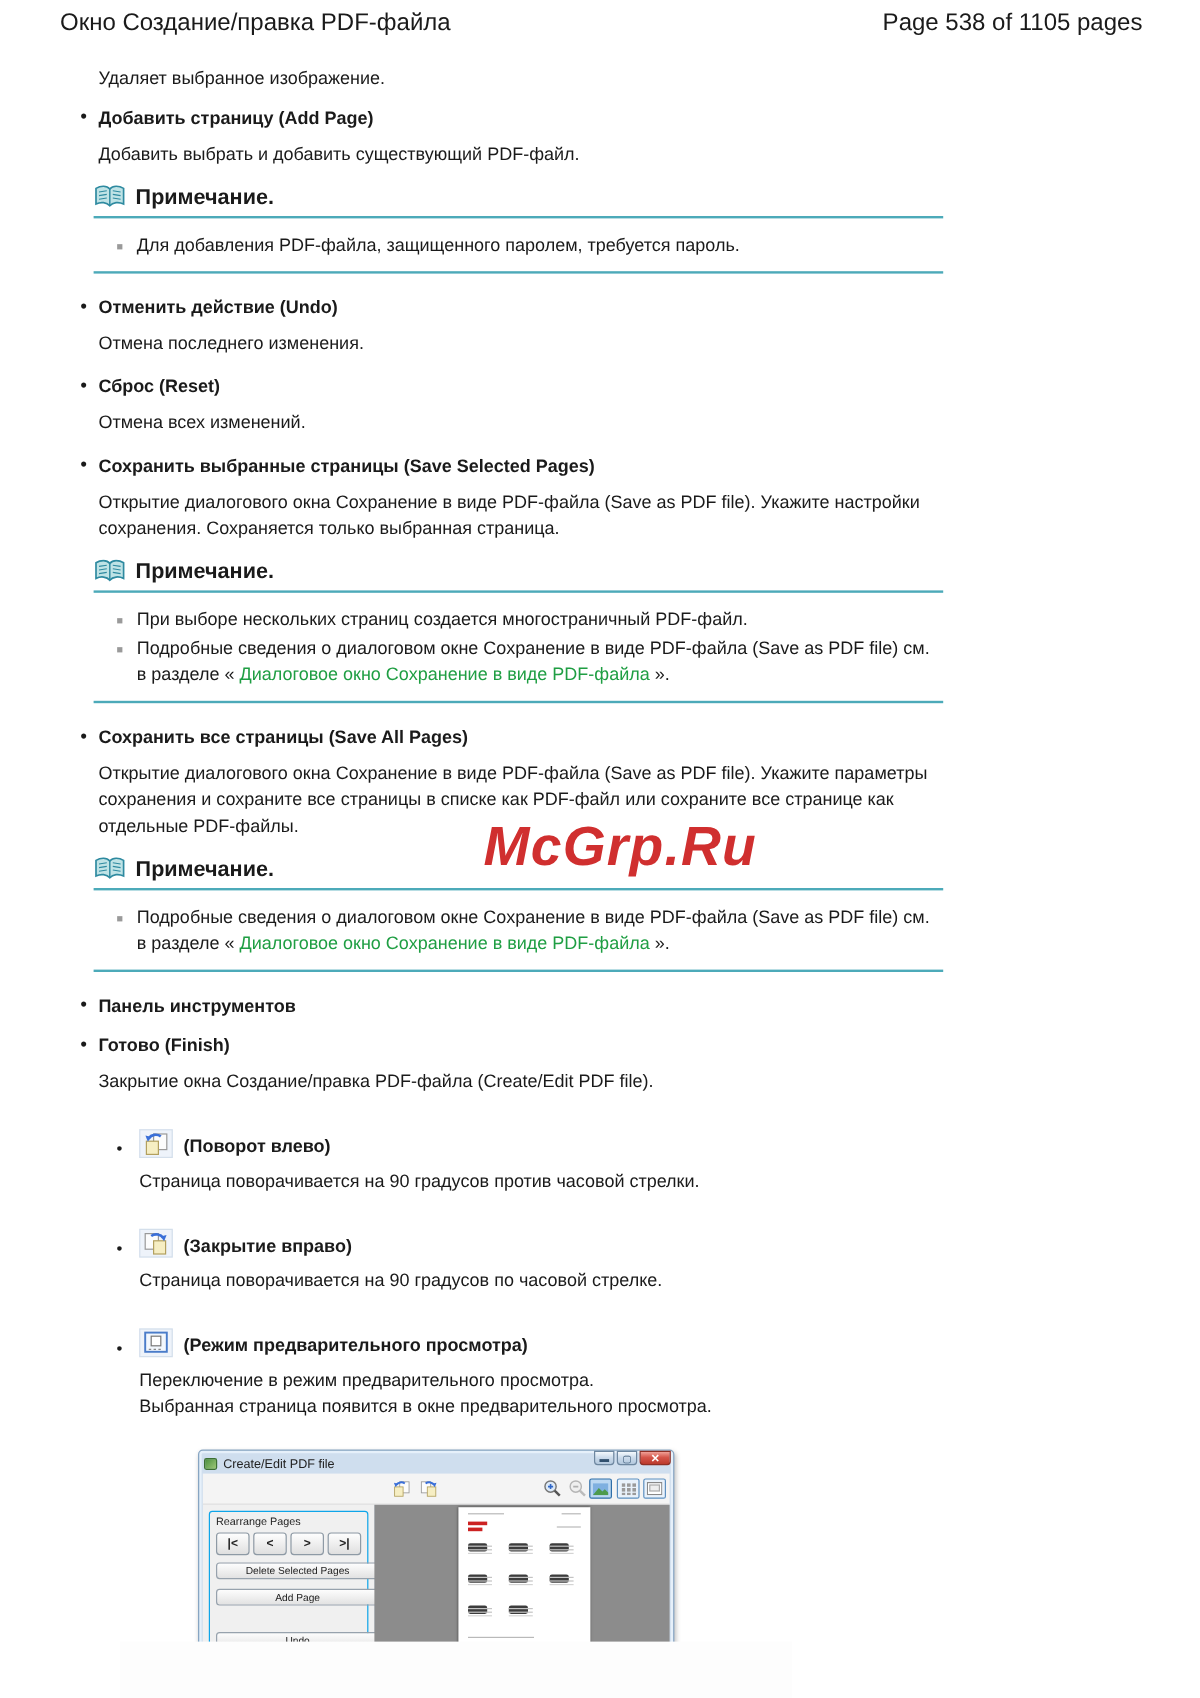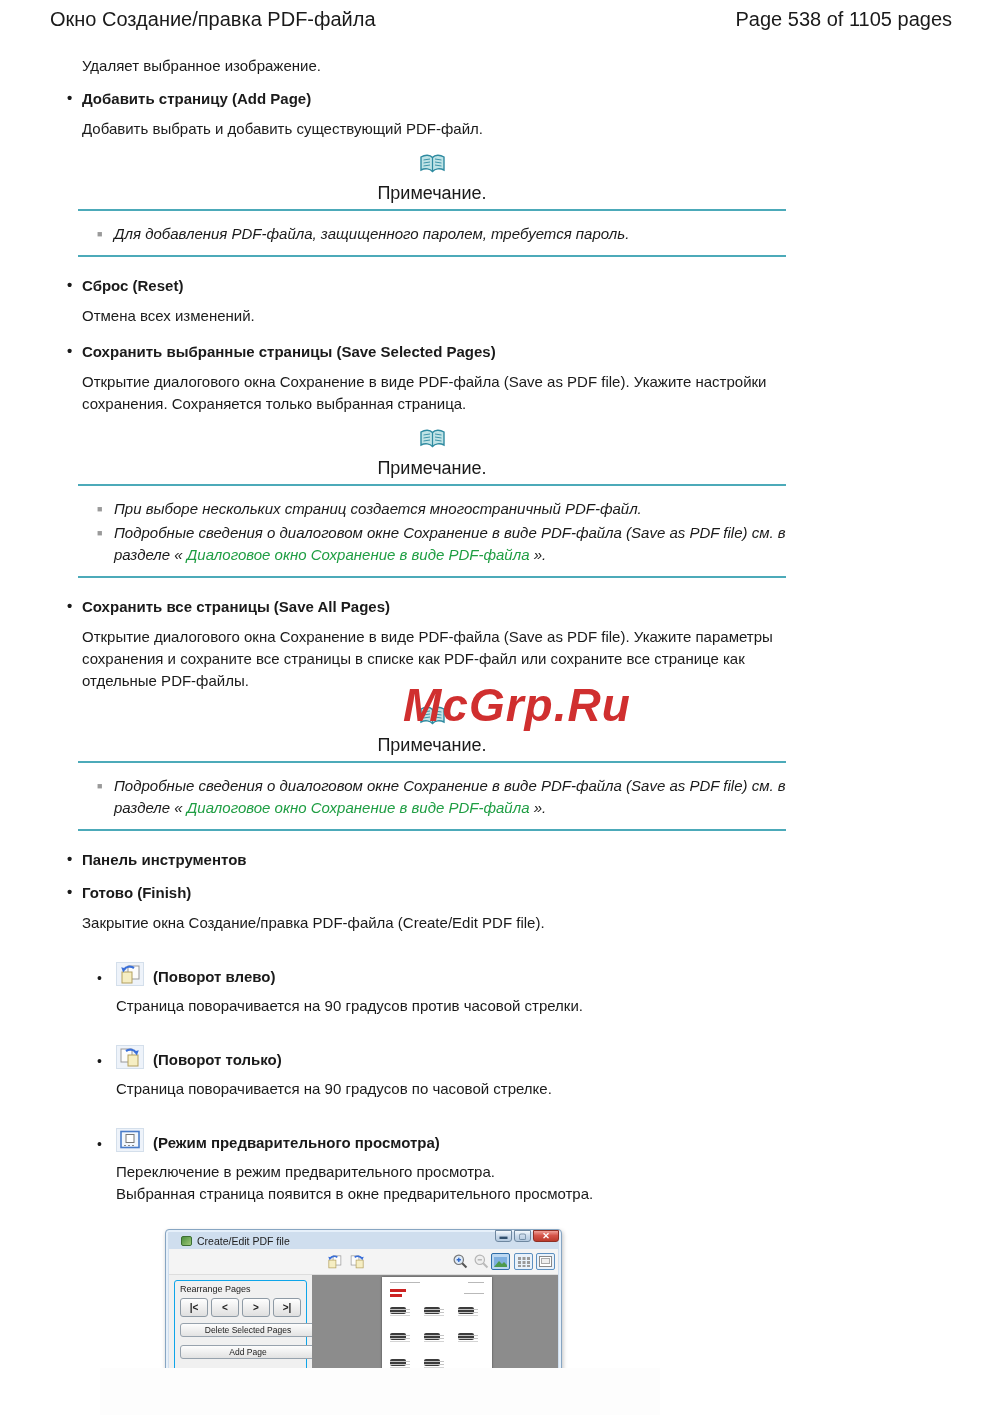--- a/index.html
+++ b/index.html
@@ -12,42 +12,42 @@
   .hdr { display:flex; justify-content:space-between; padding:8px 48px 0 50px; font-size:20px; }
   
   .main { padding:0 48px 0 50px; }
   .intro { margin:26px 0 0 32px; font-size:15px; }
   .b-item { margin-top:16px; }
   .b-title { margin-left:15px; padding-left:17px; position:relative; font-weight:bold; font-size:15px; }
   .b-title::before { content:"\2022"; position:absolute; left:2px; top:-1px; font-size:15px; }
   .b-desc { margin:11px 0 0 32px; max-width:706px; font-size:15px; line-height:22px; }
   
   .note { margin:14px 0 20px 28px; width:708px; }
-  .note-head { display:flex; align-items:center; gap:8px; font-weight:normal; font-size:18px; padding-bottom:5px;flex-direction:column; }
-  .note-body { border-top:2px solid #4caab9; border-bottom:2px solid #4caab9; padding:10px 0 10px 18px;font-style:italic; }
+  .note-head { display:flex; align-items:center; gap:8px; font-weight:bold; font-size:18px; padding-bottom:5px; }
+  .note-body { border-top:2px solid #4caab9; border-bottom:2px solid #4caab9; padding:10px 0 10px 18px; }
   .note-item { position:relative; padding-left:18px; font-size:15px; line-height:22px; margin-top:2px; }
   .note-item::before { content:"\25A0"; position:absolute; left:1px; top:0px; color:#9a9a9a; font-size:9px; }
   .glink { color:#1f9e43; text-decoration:none; cursor:pointer; }
   
   .wm { position:absolute; left:403px; top:678px; font-size:46px; font-style:italic; font-weight:bold;
         color:#d02f2f; letter-spacing:1px; z-index:5; }
   
   .tool { margin:28px 0 0 47px; }
   .tool-head { display:flex; align-items:flex-end; gap:9px; }
   .tool-dot { font-size:14px; line-height:16px; width:10px; }
   .tool-ic { width:28px; height:24px; display:flex; align-items:center; justify-content:center; }
   .tool-lab { font-weight:bold; font-size:15px; line-height:18px; }
   .tool-desc { margin:9px 0 0 19px; font-size:15px; line-height:22px; max-width:700px; }
   .icbox { background:#eef3fa; border:1px solid #d4dfeb; }
   
   .dlg { position:relative; margin:24px 0 0 115px; width:397px; height:299px;
          background:#cfdeee; border:1px solid #87a5c2; border-radius:4px 4px 2px 2px;
          box-shadow: inset 0 0 0 2px rgba(240,248,255,.7), 1px 2px 4px rgba(0,0,0,.25); font-family:"Liberation Sans",sans-serif; }
   .dlg-title { position:absolute; left:3px; right:3px; top:2px; height:17px; display:flex; align-items:center;
-               gap:5px; padding:0 12px; font-size:10.5px; color:#222; }
+               gap:5px; padding:0 1px; font-size:10.5px; color:#222; }
   .dlg-appic { width:11px; height:10px; background:linear-gradient(135deg,#4b8f3e,#9dc879); border:1px solid #3c6f33; border-radius:2px; }
   .winbtns { position:absolute; right:2px; top:0px; display:flex; gap:2px; }
   .wb { height:12px; border:1px solid #6e87a0; border-radius:0 0 3px 3px; background:linear-gradient(#f4f9fd,#c9d9ea 50%,#b4c9de);
         display:flex; align-items:center; justify-content:center; font-size:8px; color:#31506e; }
   .wb-min,.wb-max { width:17px; }
   .wb-close { width:26px; background:linear-gradient(#f0a198,#d5554a 45%,#bb3a2c); color:#fff; border-color:#8e2f25; font-size:9px; font-weight:bold; }
   .dlg-toolbar { position:absolute; left:3px; right:3px; top:19px; height:26px; background:#f4f4f4; border-bottom:1px solid #dddddd; }
   .tb-rot { position:absolute; top:4px; width:17px; height:17px; }
   .tb-zoom { position:absolute; top:4px; width:17px; height:17px; }
   .viewbtn { position:absolute; top:4px; width:19px; height:17px; border:1px solid #5c8fc0; border-radius:2px;
@@ -105,20 +105,24 @@
         <path d="M13.5 3.5 L13.5 17.5" stroke="#2e8aa0" stroke-width="1.2" fill="none"></path>
         <path d="M4.5 6 L11 5 M4.5 9 L11 8 M4.5 12 L11 11 M16 5 L22.5 6 M16 8 L22.5 9 M16 11 L22.5 12" stroke="#2e8aa0" stroke-width="0.9" fill="none"></path>
       </svg>
       <span>Примечание.</span>
     </div>
     <div class="note-body">
       <div class="note-item">Для добавления PDF-файла, защищенного паролем, требуется пароль.</div>
     </div>
   </div>
 
+  <div class="b-item">
+    <div class="b-title">Отменить действие (Undo)</div>
+    <p class="b-desc">Отмена последнего изменения.</p>
+  </div>
 
   <div class="b-item">
     <div class="b-title">Сброс (Reset)</div>
     <p class="b-desc">Отмена всех изменений.</p>
   </div>
 
   <div class="b-item">
     <div class="b-title">Сохранить выбранные страницы (Save Selected Pages)</div>
     <p class="b-desc">Открытие диалогового окна Сохранение в виде PDF-файла (Save as PDF file). Укажите настройки сохранения. Сохраняется только выбранная страница.</p>
   </div>
@@ -188,21 +192,21 @@
       <span class="tool-ic icbox">
         <svg width="24" height="22" viewBox="0 0 24 22">
           <g transform="translate(24,0) scale(-1,1)">
             <rect x="10" y="3" width="11" height="13" fill="#fcfcfc" stroke="#999"></rect>
             <rect x="4" y="9" width="10" height="11" fill="#f6eec3" stroke="#b3a05e"></rect>
             <path d="M16 5 a6.5 5.5 0 0 0 -10 1.5" stroke="#3a6fd8" stroke-width="2.2" fill="none"></path>
             <path d="M3.2 4.2 l5 1.2 -3 4 z" fill="#3a6fd8"></path>
           </g>
         </svg>
       </span>
-      <span class="tool-lab">(Поворот только)</span>
+      <span class="tool-lab">(Закрытие вправо)</span>
     </div>
     <p class="tool-desc">Страница поворачивается на 90 градусов по часовой стрелке.</p>
   </div>
 
   <div class="tool">
     <div class="tool-head">
       <span class="tool-dot">•</span>
       <span class="tool-ic icbox">
         <svg width="22" height="20" viewBox="0 0 22 20">
           <rect x="2" y="1.5" width="18" height="16" fill="#f2f7fd" stroke="#4a7cc9" stroke-width="1.6"></rect>

